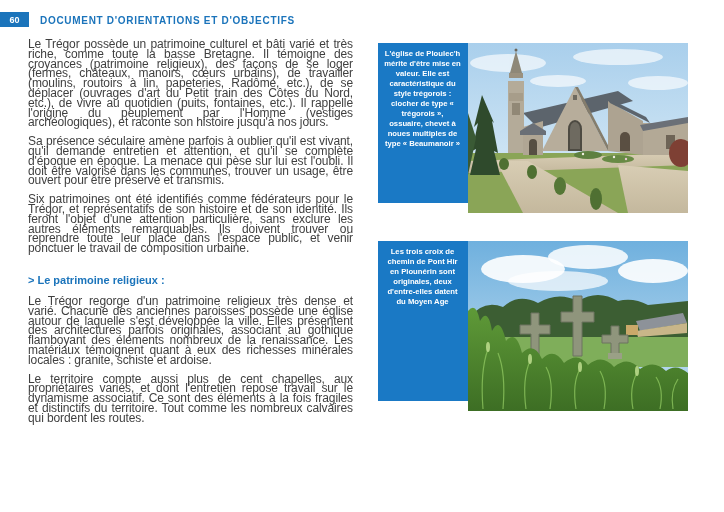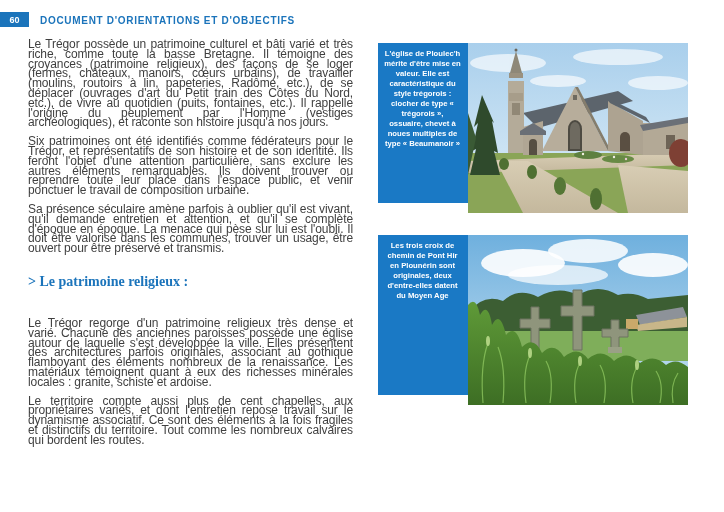--- a/index.html
+++ b/index.html
@@ -31,31 +31,30 @@
     color:#1b74bb;font-size:9.6px;font-weight:bold;
     margin:0 0 14px 0;
   }
   .section-code{letter-spacing:1.5px;font-size:10.5px;}
   .left-col p{
     margin:0 0 9px 0;
     color:#3f3f3f;font-size:12px;line-height:9.8px;
     text-align:justify;letter-spacing:-0.1px;
   }
   .sub-heading{
-    color:#1b74bb;font-size:14px;font-weight:bold;
-    margin:20px 0 29px 0;
-    font-family:Liberation Serif, serif;
+    color:#1b74bb;font-size:11px;font-weight:bold;
+    margin:20px 0 11px 0;
   }
   
   .figure{
     position:absolute;left:378px;width:310px;height:170px;
     display:flex;
   }
   #figure-1{top:43px;}
-  #figure-2{top:235px;border-radius:16px;}
+  #figure-2{top:241px;border-radius:16px;}
   .caption-box{
     width:90px;height:160px;
     background:#1a79c5;
     box-sizing:border-box;
     padding:6px 7px 0 6px;
     color:#ffffff;font-size:7.7px;font-weight:bold;
     line-height:10px;text-align:center;
   }
   .photo{width:220px;height:170px;display:block;}
 </style>
@@ -64,22 +63,22 @@
 
 <div id="page">
 
   <div class="page-num-box">
     <span>60</span>
   </div>
   <div class="header-title">DOCUMENT D'ORIENTATIONS ET D'OBJECTIFS</div>
 
   <div class="left-col">
     <p>Le Trégor possède un patrimoine culturel et bâti varié et très riche, comme toute la basse Bretagne. Il témoigne des croyances (patrimoine religieux), des façons de se loger (fermes, châteaux, manoirs, cœurs urbains), de travailler (moulins, routoirs à lin, papeteries, Radôme, etc.), de se déplacer (ouvrages d'art du Petit train des Côtes du Nord, etc.), de vivre au quotidien (puits, fontaines, etc.). Il rappelle l'origine du peuplement par l'Homme (vestiges archéologiques), et raconte son histoire jusqu'à nos jours.</p>
+    <p>Sa présence séculaire amène parfois à oublier qu'il est vivant, qu'il demande entretien et attention, et qu'il se complète d'époque en époque. La menace qui pèse sur lui est l'oubli. Il doit être valorisé dans les communes, trouver un usage, être ouvert pour être préservé et transmis.</p>
     <p>Six patrimoines ont été identifiés comme fédérateurs pour le Trégor, et représentatifs de son histoire et de son identité. Ils feront l'objet d'une attention particulière, sans exclure les autres éléments remarquables. Ils doivent trouver ou reprendre toute leur place dans l'espace public, et venir ponctuer le travail de composition urbaine.</p>
-    <p>Sa présence séculaire amène parfois à oublier qu'il est vivant, qu'il demande entretien et attention, et qu'il se complète d'époque en époque. La menace qui pèse sur lui est l'oubli. Il doit être valorisé dans les communes, trouver un usage, être ouvert pour être préservé et transmis.</p>
     <h2 class="sub-heading">&gt; Le patrimoine religieux :</h2>
     <p>Le Trégor regorge d'un patrimoine religieux très dense et varié. Chacune des anciennes paroisses possède une église autour de laquelle s'est développée la ville. Elles présentent des architectures parfois originales, associant au gothique flamboyant des éléments nombreux de la renaissance. Les matériaux témoignent quant à eux des richesses minérales locales : granite, schiste et ardoise.</p>
     <p>Le territoire compte aussi plus de cent chapelles, aux propriétaires variés, et dont l'entretien repose travail sur le dynamisme associatif. Ce sont des éléments à la fois fragiles et distinctifs du territoire. Tout comme les nombreux calvaires qui bordent les routes.</p>
   </div>
 
   <div class="figure" id="figure-1">
     <div class="caption-box">L'église de Ploulec'h mérite d'être mise en valeur.  Elle est caractéristique du style trégorois : clocher de type « trégorois », ossuaire, chevet à noues multiples de type « Beaumanoir »</div>
     <svg class="photo" viewBox="0 0 220 170" xmlns="http://www.w3.org/2000/svg">
       <defs>
         <linearGradient id="sky1" x1="0" y1="0" x2="0" y2="1">

